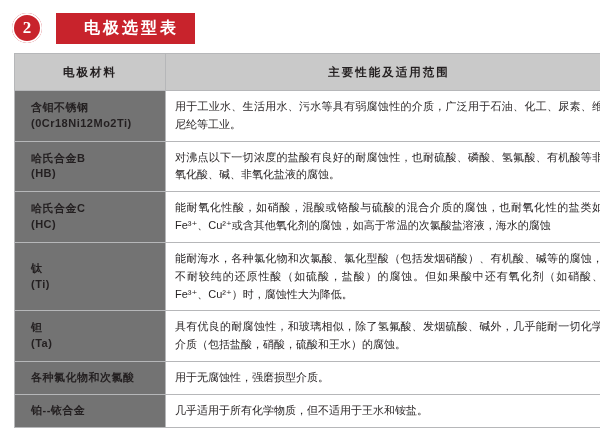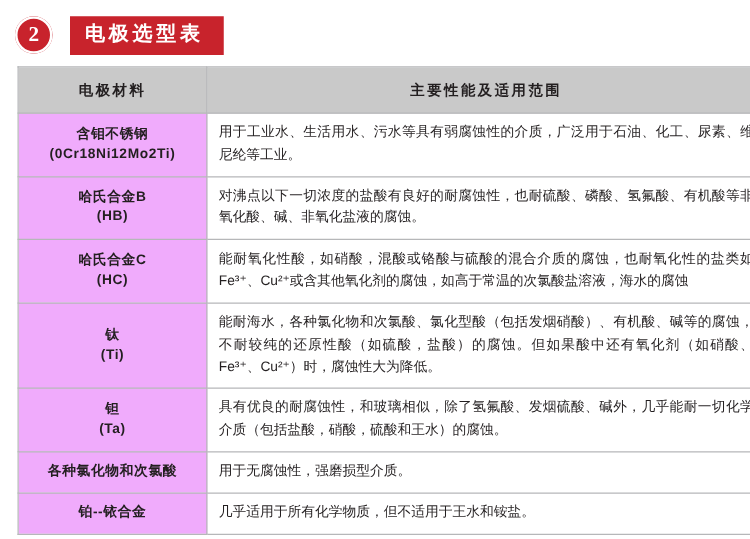--- a/index.html
+++ b/index.html
@@ -44,21 +44,21 @@
     flex: 0 0 auto;
     font-family: "Liberation Serif", "DejaVu Serif", serif;
   }
   .title-bar {
     margin-left: 14px;
     background: #c8232c;
     color: #ffffff;
     font-size: 16px;
     font-weight: bold;
     letter-spacing: 3px;
-    padding: 5px 16px 6px 12px;
+    padding: 5px 16px 6px 28px;
     line-height: 1.25;
     white-space: nowrap;
   }
   
   .table-wrap {
     margin: 9px 14px 0 14px;
   }
   table.spec {
     border-collapse: collapse;
     width: 572px;
@@ -75,26 +75,26 @@
     color: #231f20;
     letter-spacing: 2px;
     height: 28px;
     padding: 4px 6px;
     text-align: center;
     margin-left: 28px;
   }
   th.col-mat { width: 138px; }
   th.col-desc { width: 434px; }
   td.mat {
-    background: #f0abfc;
-    text-align: center;
+    background: #737373;
+    text-align: left;
     font-size: 11px;
     font-weight: bold;
     line-height: 1.45;
-    padding: 6px 0;
+    padding: 6px 16px;
     letter-spacing: 0.5px;
   }
   td.desc {
     background: #ffffff;
     font-size: 11px;
     line-height: 1.62;
     padding: 7px 9px 7px 9px;
     text-align: justify;
     color: #231f20;
   }

